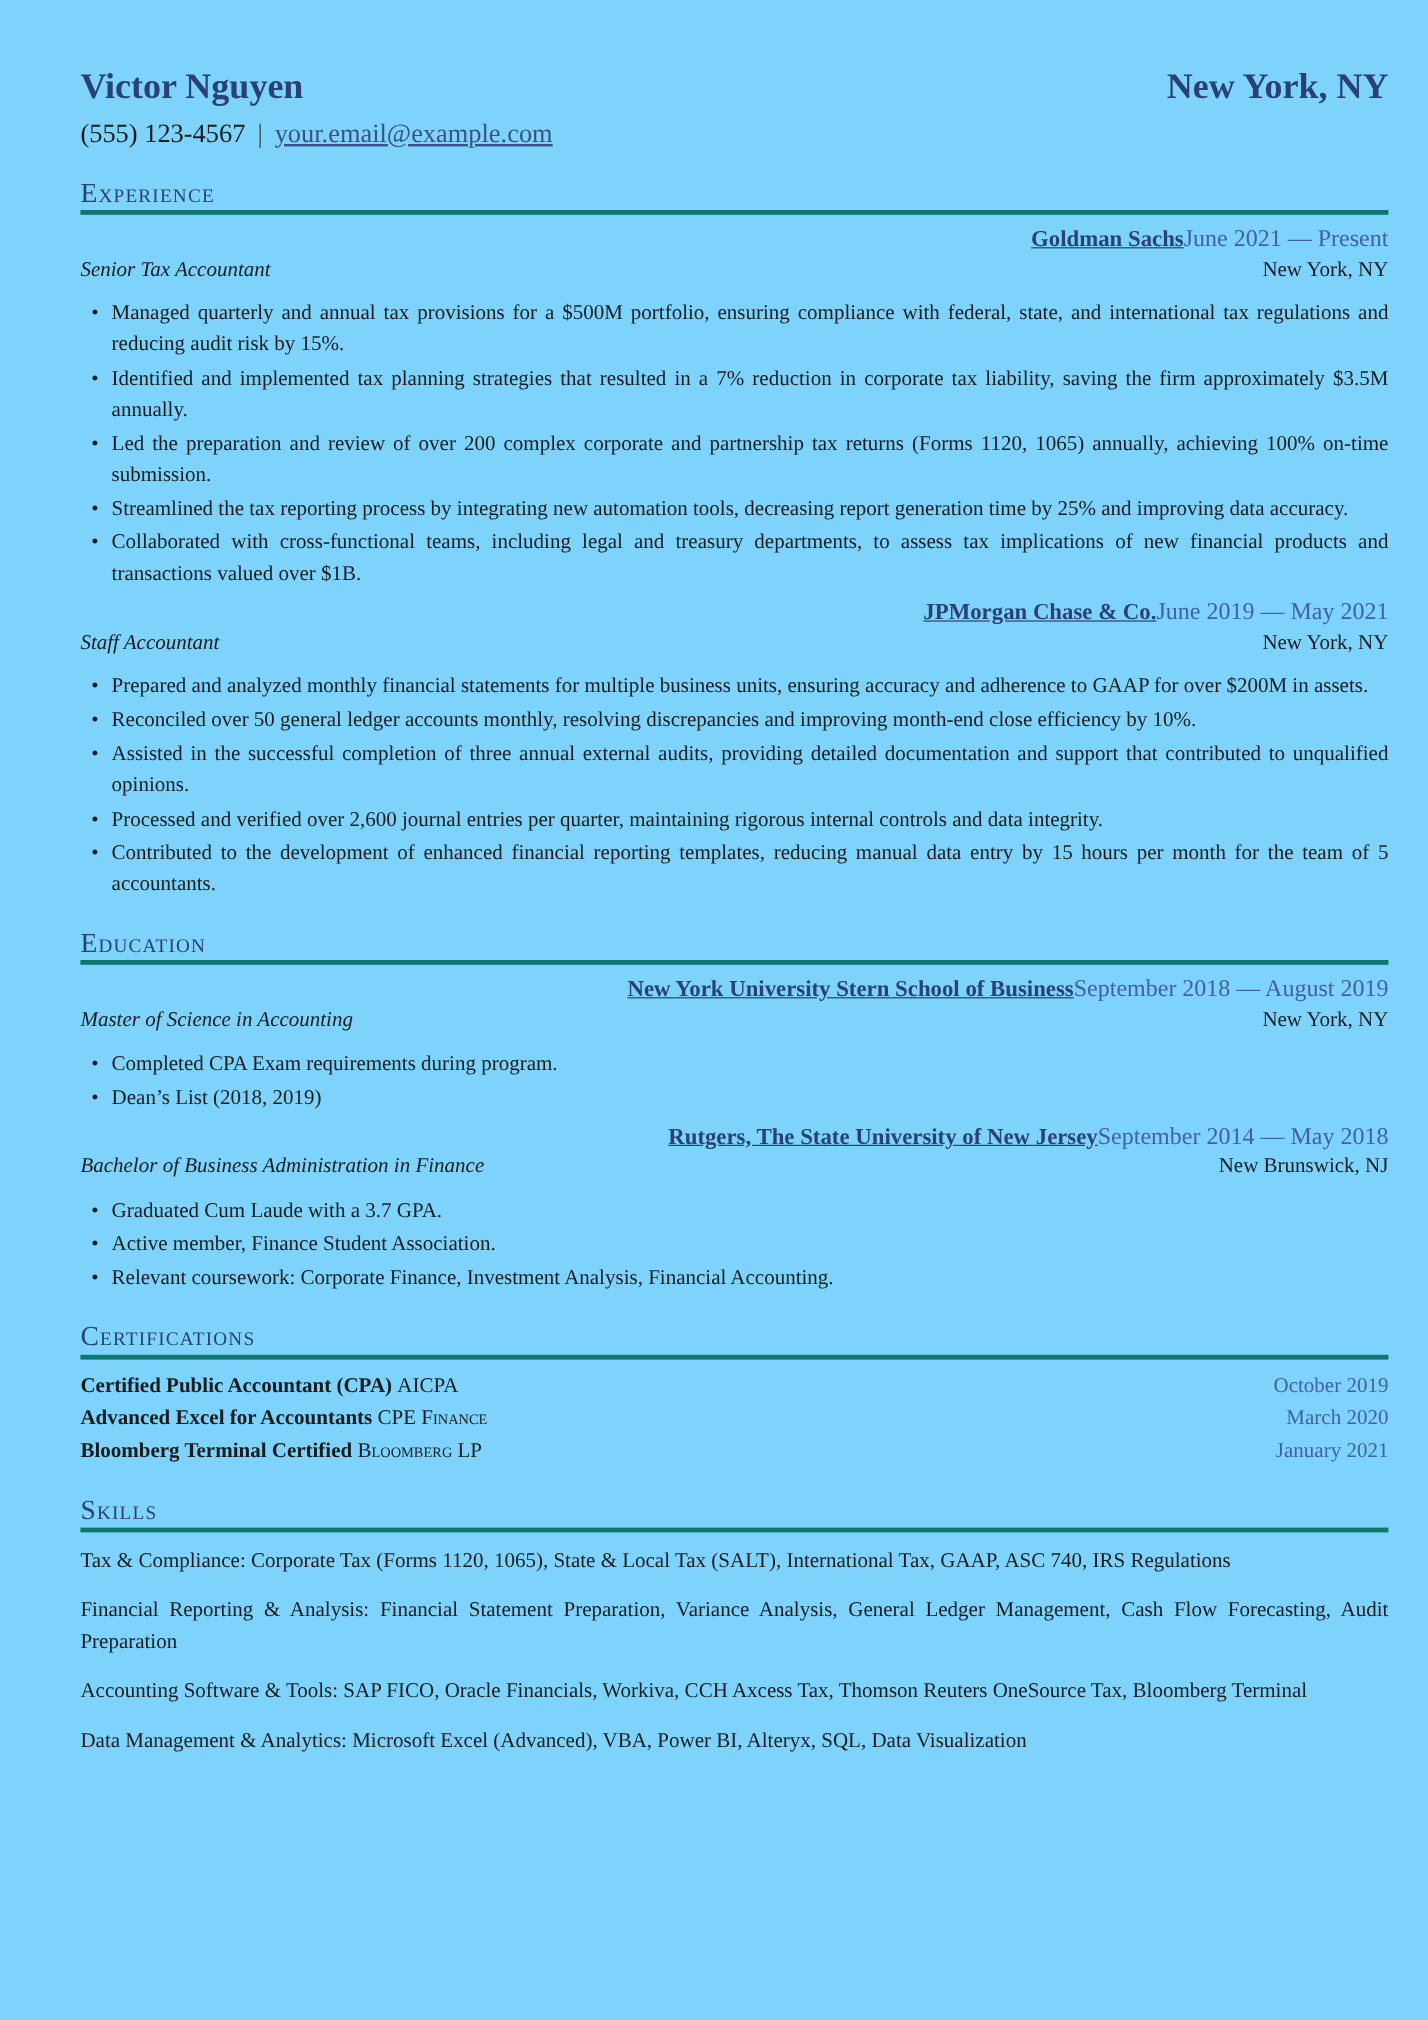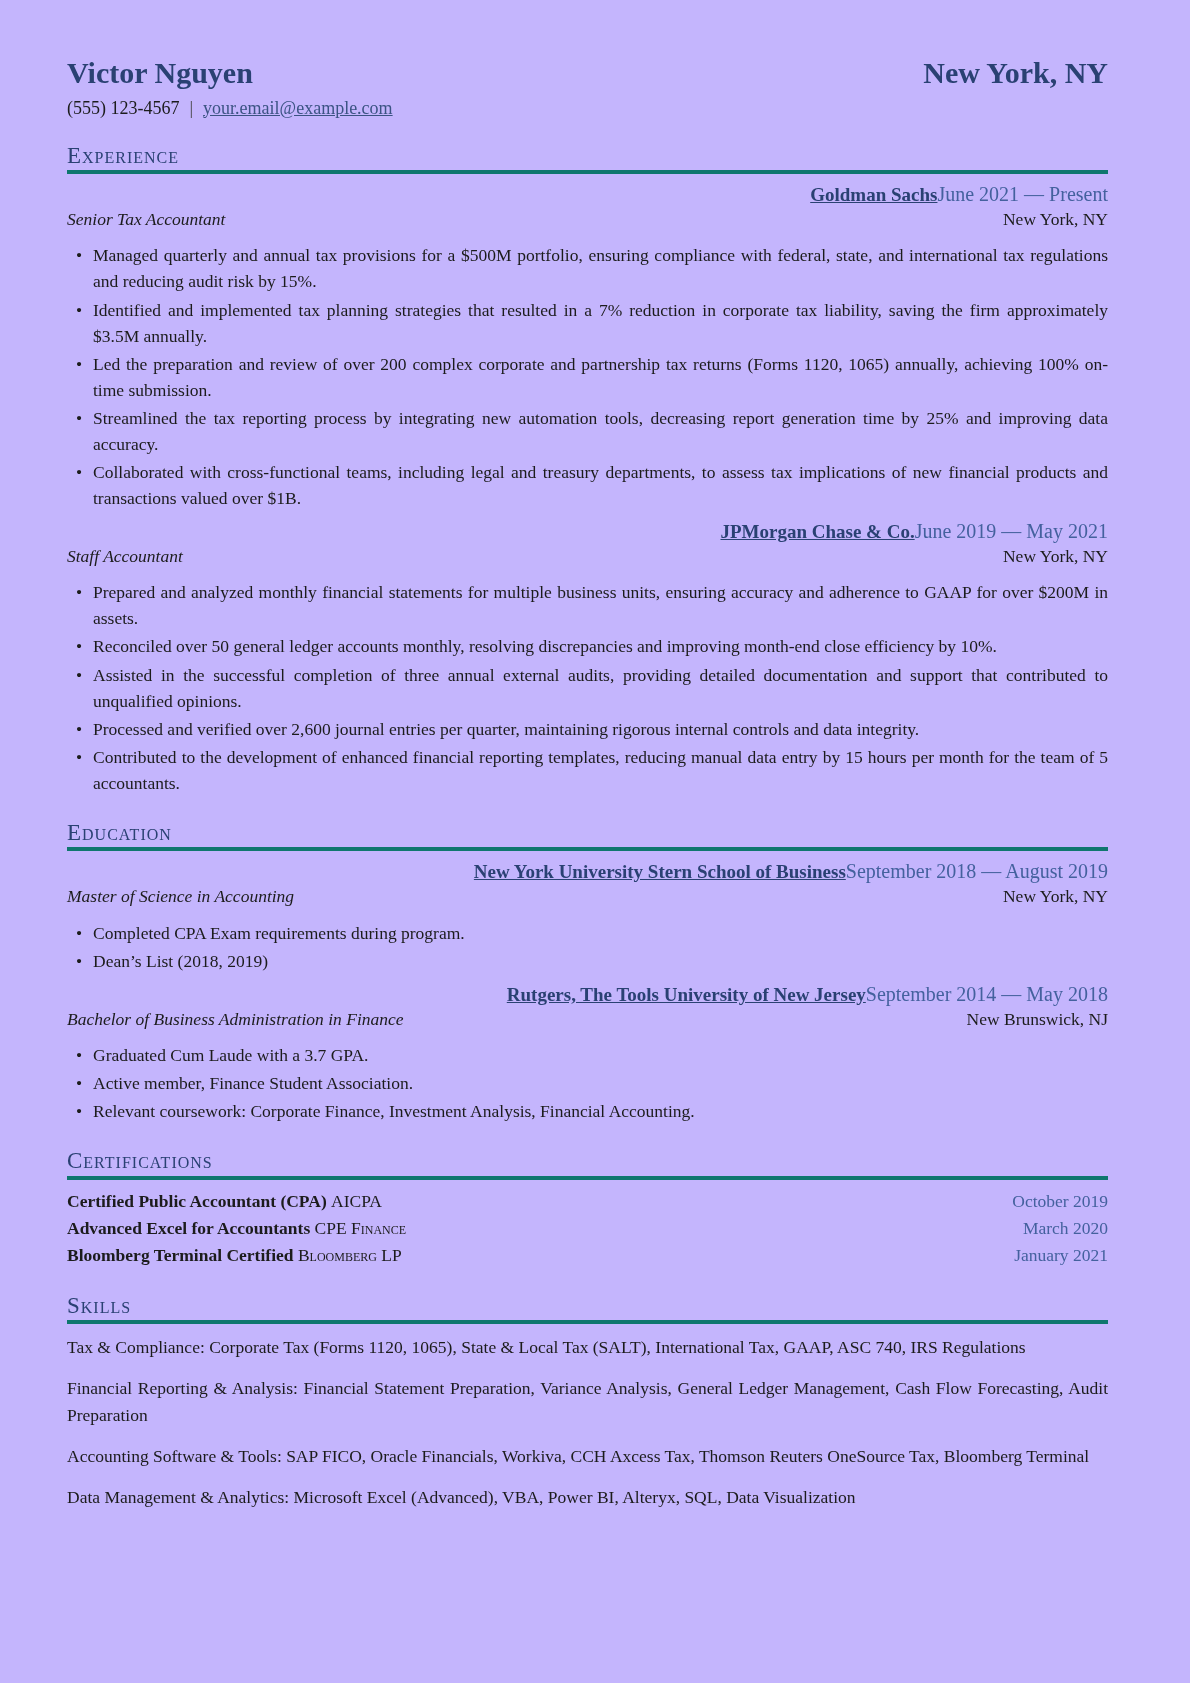--- a/index.html
+++ b/index.html
@@ -1,25 +1,25 @@
 <!DOCTYPE html>
 <html><head>
 <meta charset="utf-8">
 <style>
   html, body { margin:0; padding:0; background:#ffffff; }
   .page {
     width:1190px; min-height:1683px; box-sizing:border-box;
-    padding:56px 82px 40px 67px;
+    padding:56px 33px 40px 67px;
     font-family:"Liberation Serif", serif;
-    color:#1c1c1c; font-size:17.5px; background:#c4b5fd;
+    color:#1c1c1c; font-size:17.5px; background:#7dd3fc;
   }
   
   .header-row { display:flex; justify-content:space-between; align-items:baseline; }
   .person-name, .person-loc { font-size:30px; font-weight:bold; color:#2a4173; line-height:1.15; }
-  .contact-line { margin-top:7px; font-size:18px; color:#1c1c1c; }
+  .contact-line { margin-top:7px; font-size:22px; color:#1c1c1c; }
   .contact-sep { margin:0 10px; color:#444; }
   .email-link { color:#3b5383; text-decoration:underline; cursor:pointer; }
   
   .section { margin-top:23px; }
   .section-title {
     margin:0; font-size:23px; font-weight:normal; color:#2a4173;
     font-variant:small-caps; letter-spacing:1px;
     border-bottom:4px solid #0f766e; padding-bottom:1px; line-height:1.2;
   }
   
@@ -123,21 +123,21 @@
     </div>
     <ul class="bullets">
   <li><span class="dot">•</span><span>Completed CPA Exam requirements during program.</span></li>
 
   <li><span class="dot">•</span><span>Dean’s List (2018, 2019)</span></li>
 </ul>
   </div>
 
   <div class="entry">
     <div class="entry-head">
-      <span class="company">Rutgers, The Tools University of New Jersey</span>
+      <span class="company">Rutgers, The State University of New Jersey</span>
       <span class="dates">September 2014 — May 2018</span>
     </div>
     <div class="entry-sub">
       <span class="role">Bachelor of Business Administration in Finance</span>
       <span class="place">New Brunswick, NJ</span>
     </div>
     <ul class="bullets">
   <li><span class="dot">•</span><span>Graduated Cum Laude with a 3.7 GPA.</span></li>
 
   <li><span class="dot">•</span><span>Active member, Finance Student Association.</span></li>

